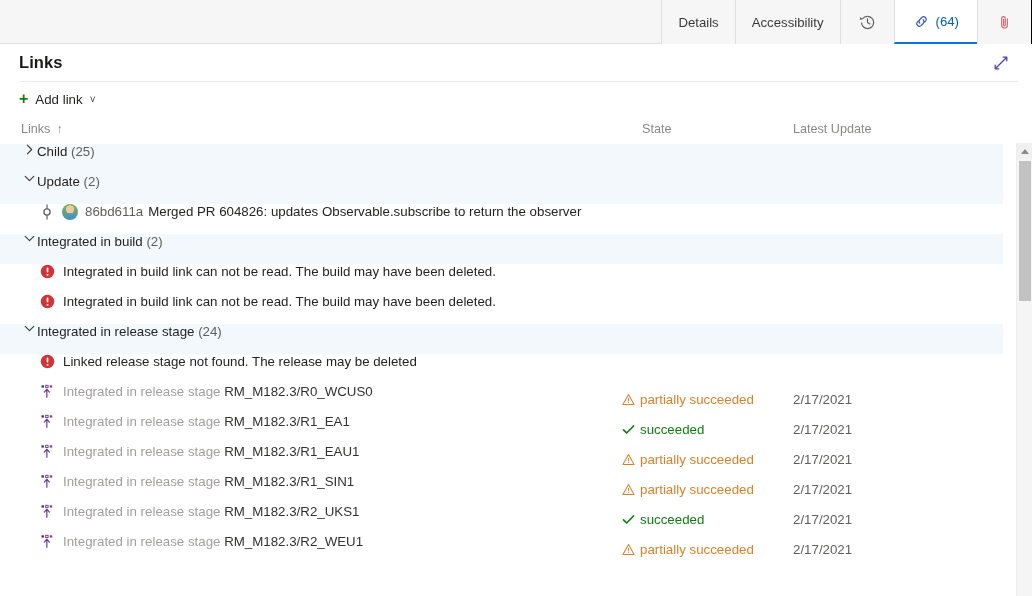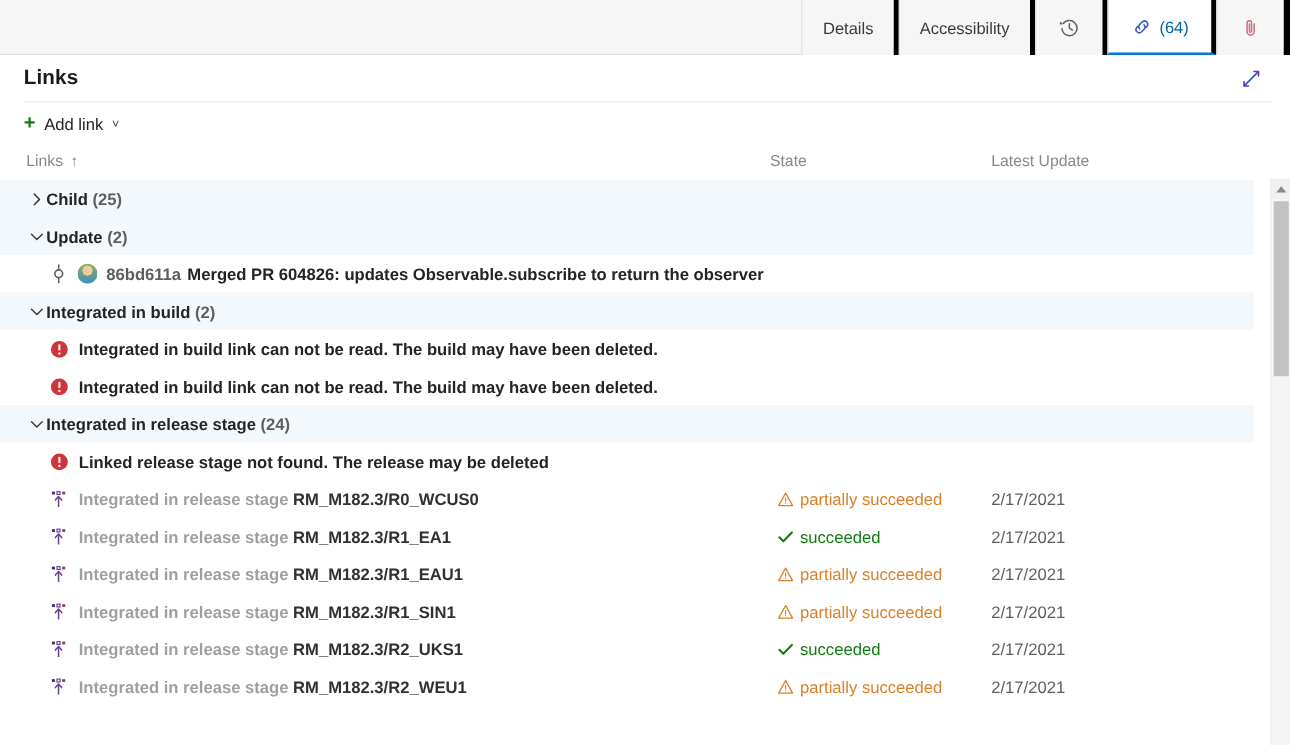--- a/index.html
+++ b/index.html
@@ -34,21 +34,21 @@
     box-sizing: border-box;
   }
   .tab {
     display: flex;
     align-items: center;
     justify-content: center;
     padding: 0 16px;
     font-size: 13.2px;
     color: #3b3a39;
     border-left: 1px solid #e1dfdd;
-    border-right: 5px solid #000000;
+    border-right: 1px solid #000000;
     margin-left: -1px;
     background: #f6f6f6;
     box-sizing: border-box;
     cursor: default;
     white-space: nowrap;
     height: 44px;
   }
   .tab.icon-only { padding: 12px 18px; }
   .tab.active {
     background: #ffffff;
@@ -126,21 +126,21 @@
     height: 28px;
     font-size: 12.6px;
     color: #8a8886;
   }
   .colhead .c {
     position: absolute;
     top: 6px;
     white-space: nowrap;
   }
   .colhead .c-link  { left: 21px; }
-  .colhead .c-state { left: 616px; }
+  .colhead .c-state { left: 642px; }
   .colhead .c-upd   { left: 793px; }
   .colhead .sortarrow {
     margin-left: 6px;
     font-size: 12px;
     color: #8a8886;
   }
 
   .gridwrap {
     position: relative;
     width: 1032px;
@@ -156,24 +156,23 @@
     display: block;
     width: 1003px;
   }
   .row.group { background: #f3f8fd; }
 
   .cell-link {
     position: absolute;
     left: 0; top: 0;
     height: 30px;
     display: flex;
-    align-items: center;
+    align-items: flex-start;
     white-space: nowrap;
     font-size: 13.3px;
-    font-weight: bold;
   }
   .cell-state {
     position: absolute;
     left: 622px; top: 0;
     height: 30px;
     display: flex;
     align-items: center;
     font-size: 13.3px;
     white-space: nowrap;
   }

